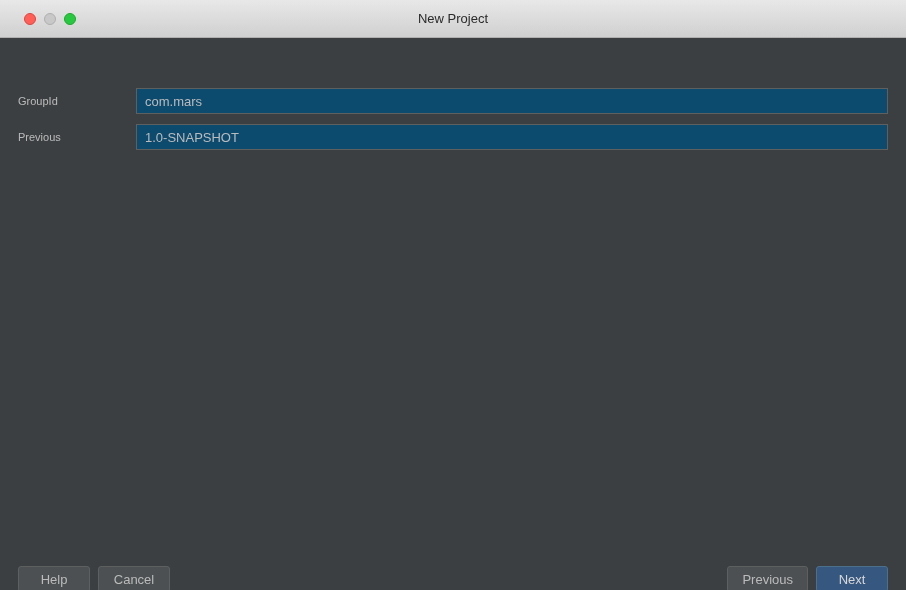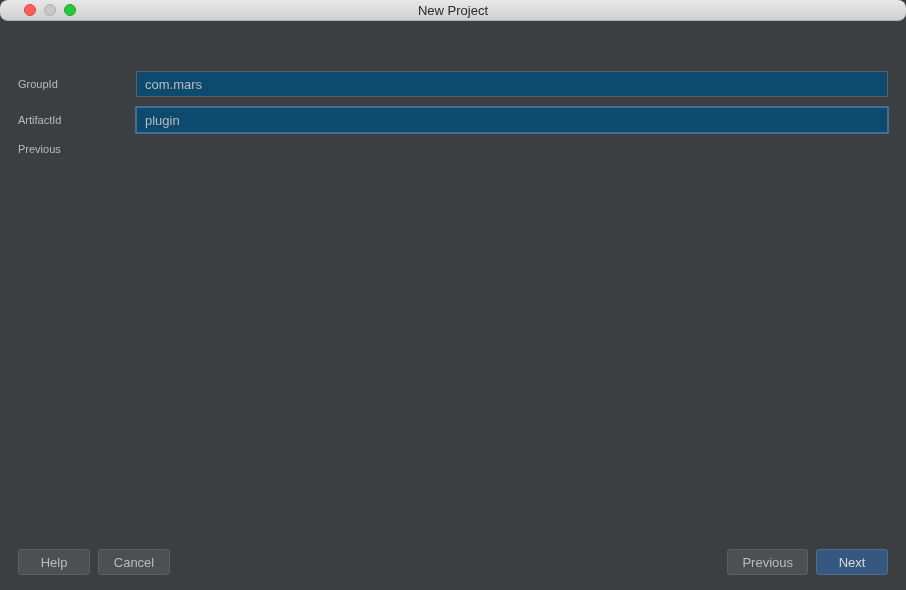--- a/index.html
+++ b/index.html
@@ -9,28 +9,27 @@
     }
     body {
       font-family: -apple-system, BlinkMacSystemFont, "Segoe UI", Helvetica, Arial, sans-serif;
       background: #3c3f41;
       width: 906px;
       height: 590px;
       overflow: hidden;
       position: relative;
     }
     .titlebar {
-      height: 21px;
+      height: 38px;
       background: linear-gradient(to bottom, #e8e8e8, #d0d0d0);
       border-bottom: 1px solid #b0b0b0;
       display: flex;
       align-items: center;
       padding-left: 24px;
       position: relative;
-      border-radius: 8px;
     }
     .traffic-lights {
       display: flex;
       gap: 8px;
       align-items: center;
     }
     .traffic-light {
       width: 12px;
       height: 12px;
       border-radius: 50%;
@@ -132,27 +131,24 @@
 </div>
 
 <div class="content">
   <div class="form-area">
 
     <div class="form-row">
       <div class="form-label">GroupId</div>
       <input type="text" class="form-input" value="com.mars" style="">
     </div>
 
-    <div class="form-row">
-      <div class="form-label">ArtifactId</div>
-      <input type="text" class="form-input focused" value="plugin" style="">
-    </div>
 
     <div class="form-row">
       <div class="form-label">Previous</div>
+      <input type="text" class="form-input" value="1.0-SNAPSHOT" style="">
     </div>
 
   </div>
 
   <div class="bottom-bar">
     <div class="btn-group">
       <button class="btn">Help</button>
       <button class="btn">Cancel</button>
     </div>
     <div class="btn-group">

